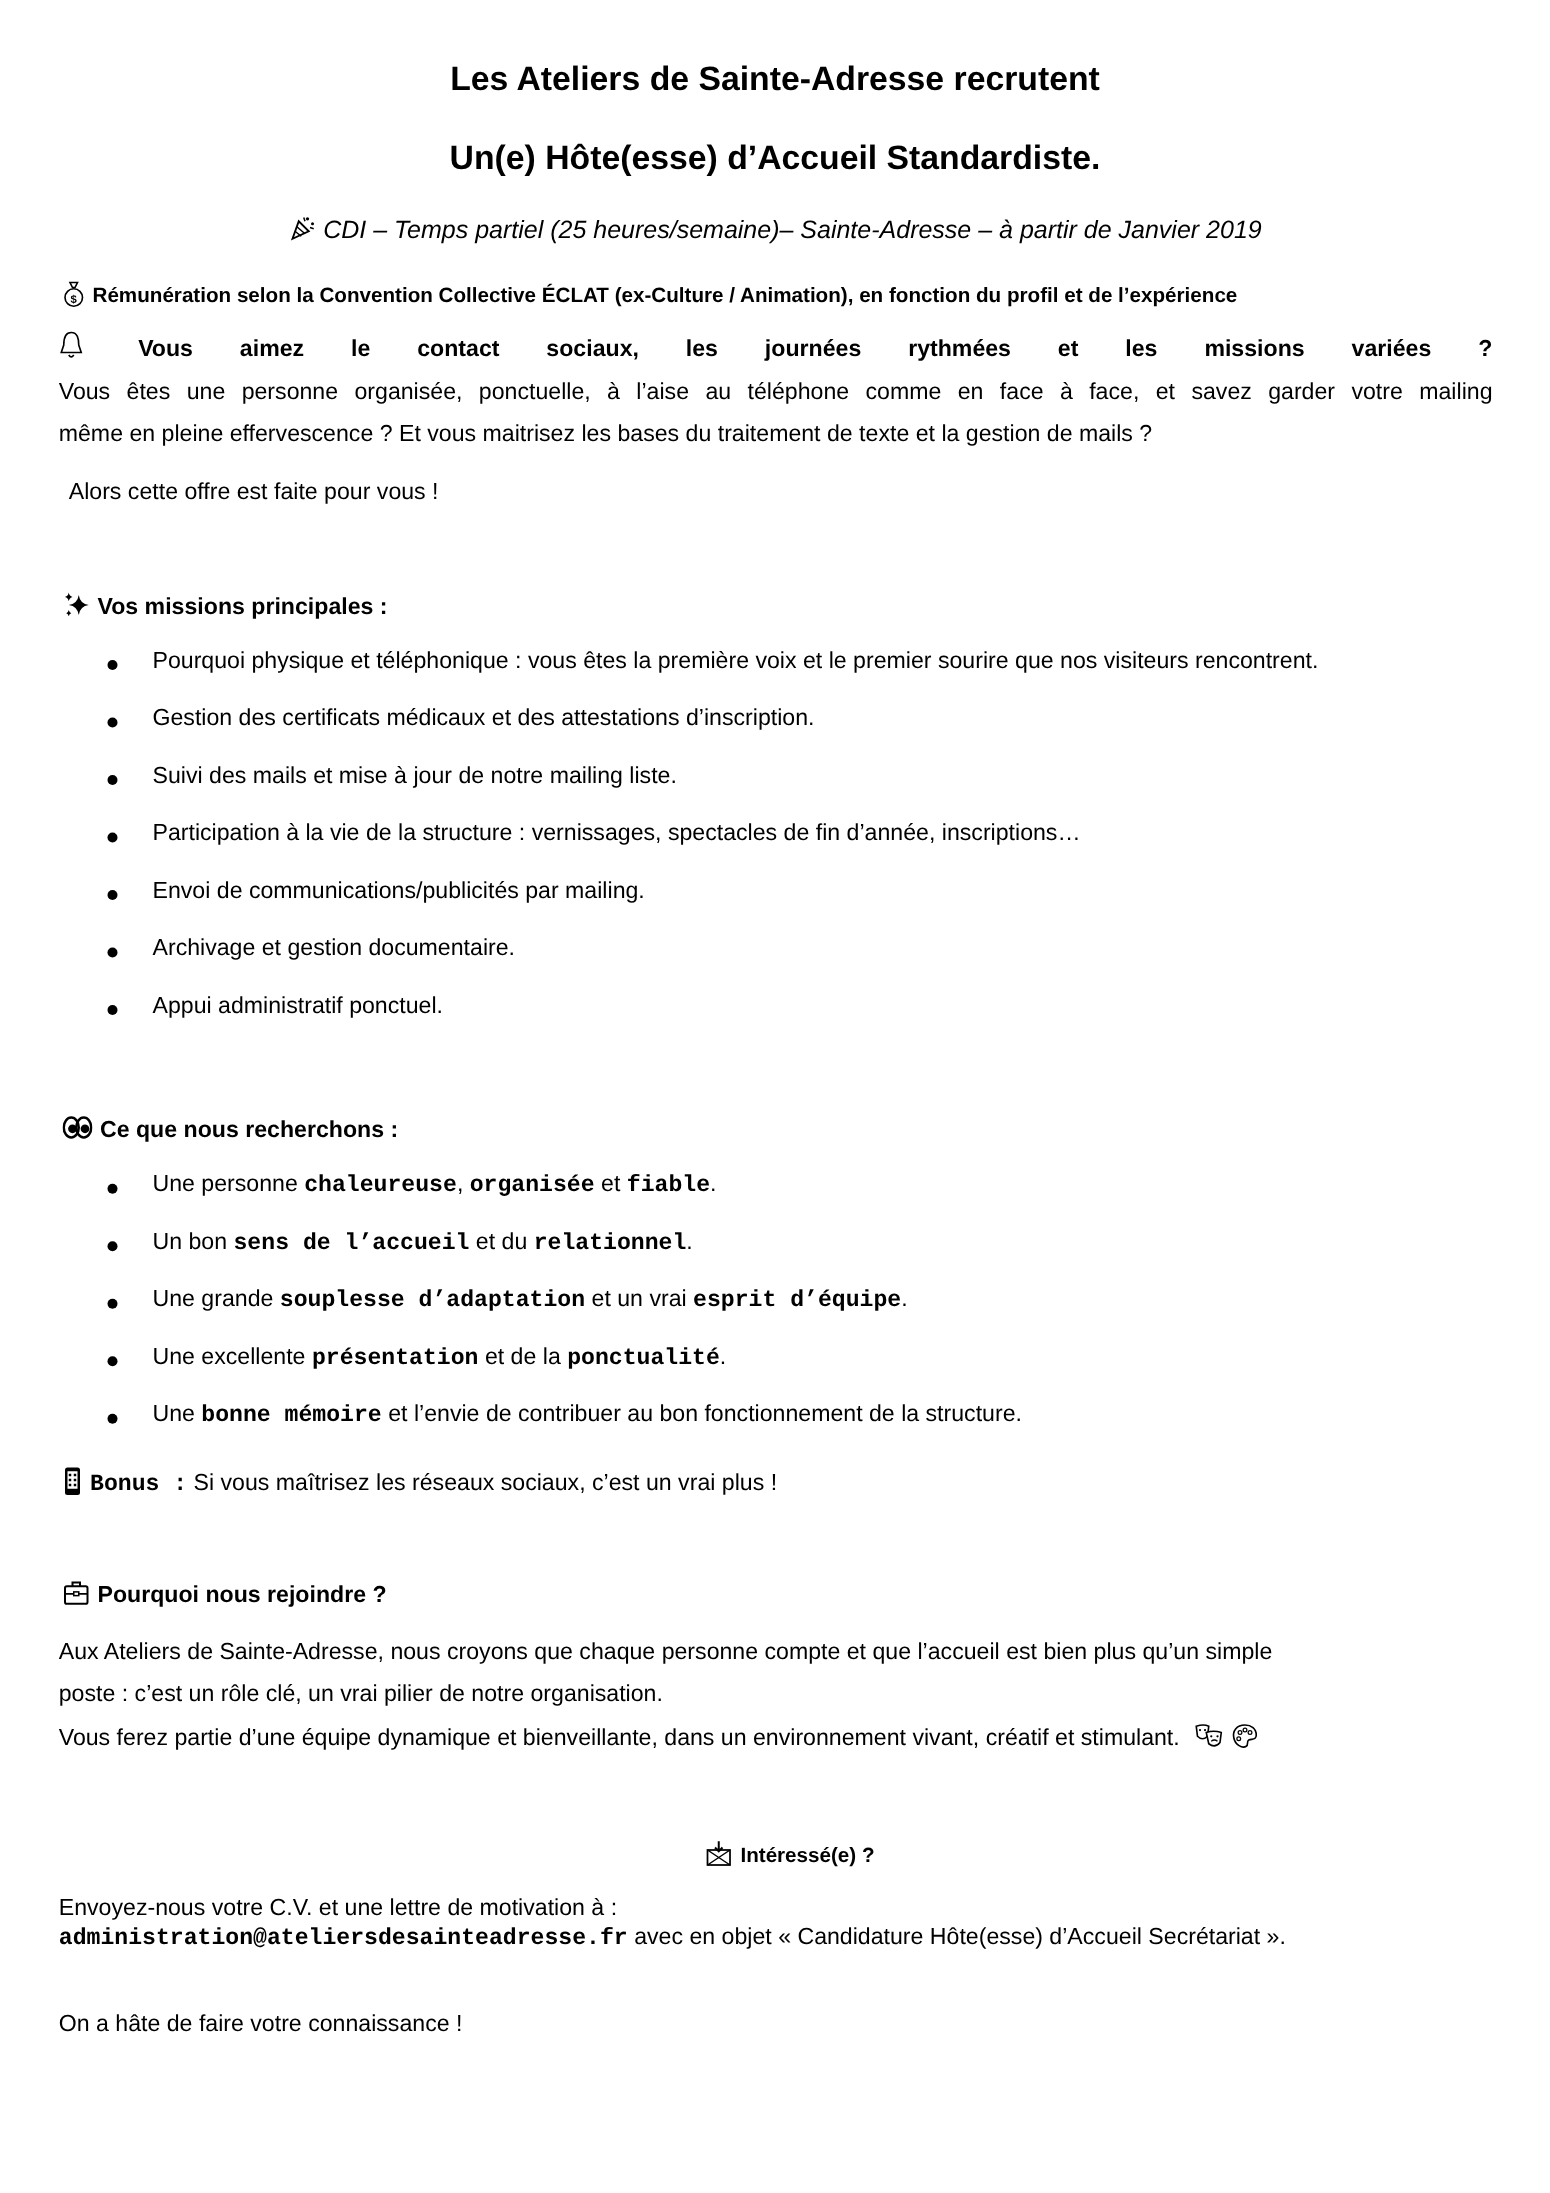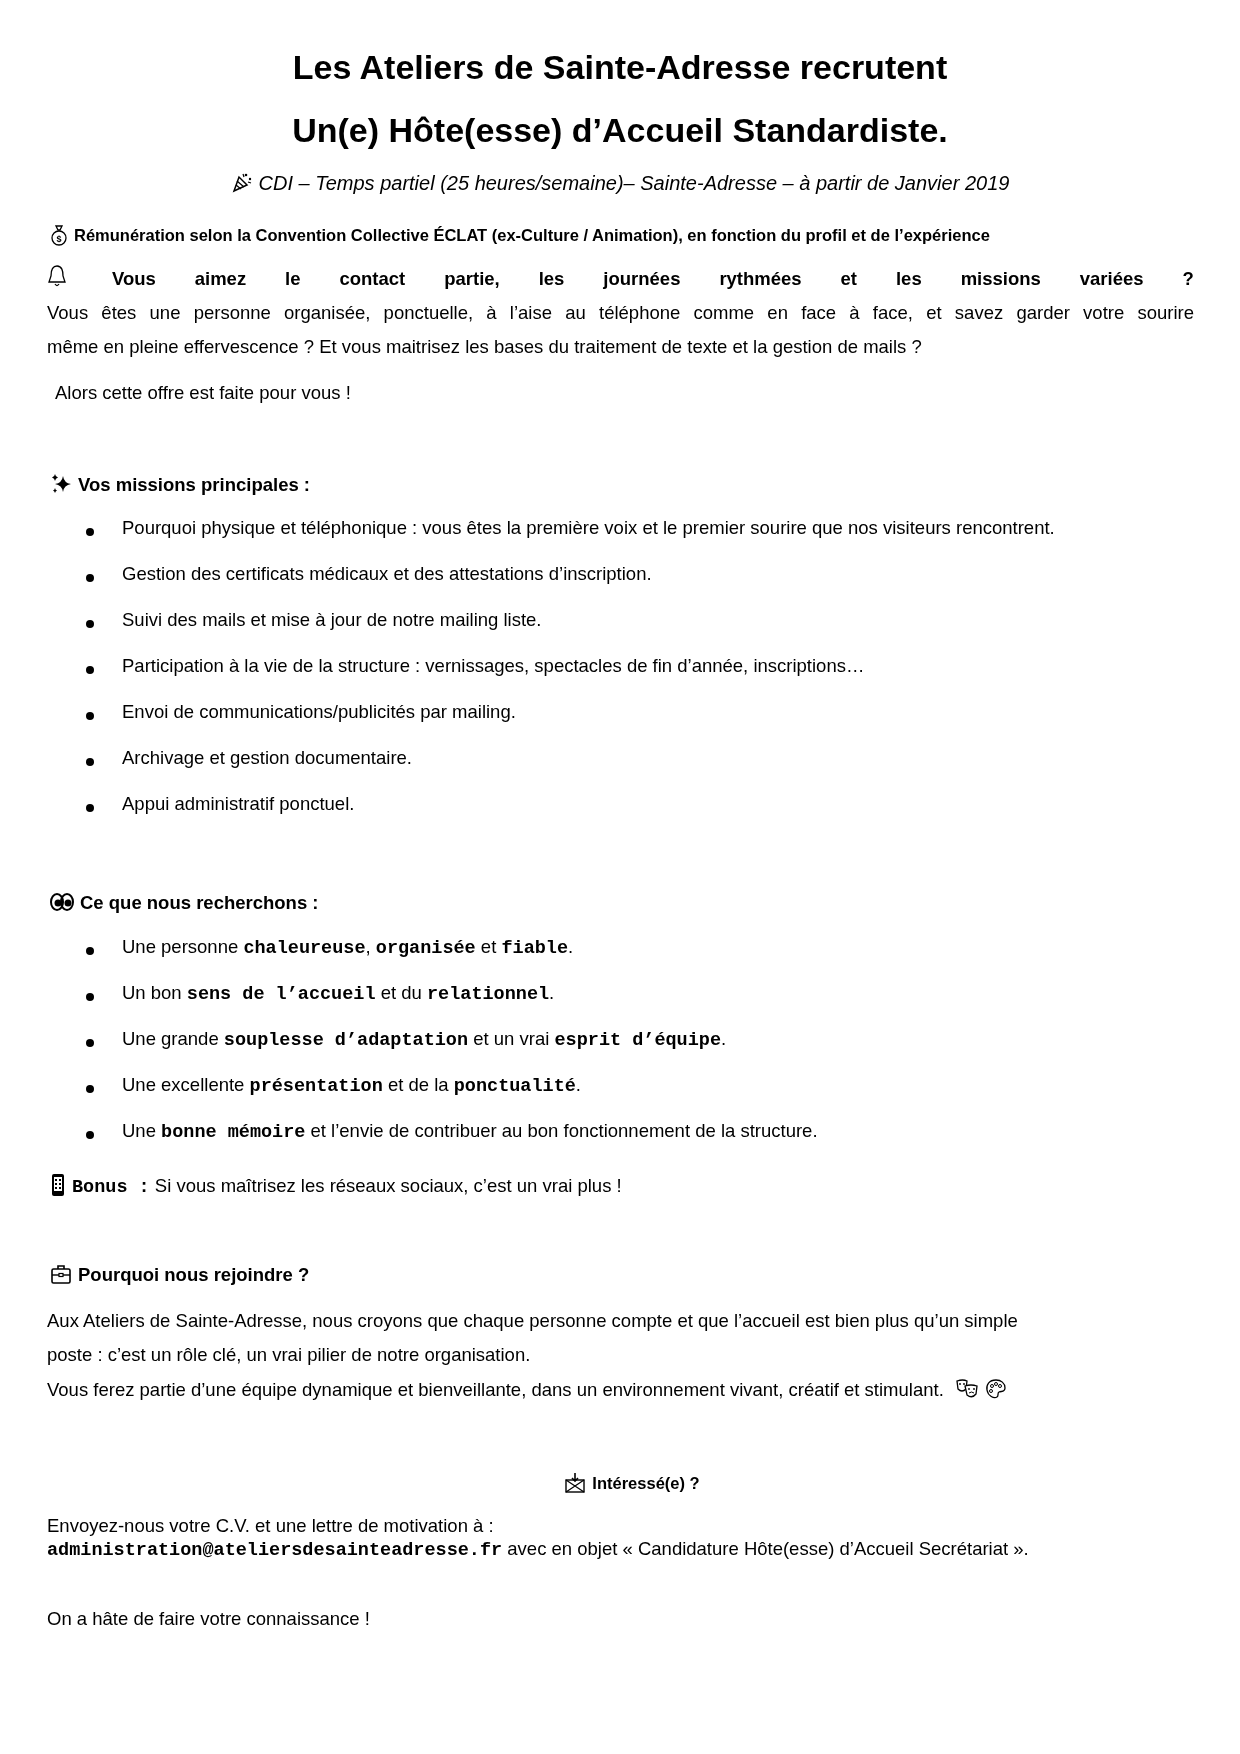--- a/index.html
+++ b/index.html
@@ -1,19 +1,19 @@
 <!DOCTYPE html>
 <html><head>
 <meta charset="utf-8">
 <style>
   html, body { margin: 0; padding: 0; background: #ffffff; }
   body { width: 1240px; height: 1754px; position: relative; overflow: hidden;
          font-family: "Liberation Sans", sans-serif; color: #000; }
   .abs { position: absolute; white-space: nowrap; }
-  .title { left: 0; width: 1240px; text-align: center; font-weight: bold; font-size: 34px; }
+  .title { left: 0; width: 1240px; text-align: center; font-weight: bold; font-size: 27px; }
   .subtitle { left: 0; width: 1240px; text-align: center; font-style: italic; font-size: 20px; }
   .body { font-size: 18.5px; }
   .bold { font-weight: bold; font-family: Liberation Mono, monospace; }
   .heading { font-weight: bold; font-size: 18.5px; }
   .icon { display: inline-block; vertical-align: middle; margin-right: 6px; }
   .bullet { position: absolute; width: 8px; height: 8px; border-radius: 50%; background: #000; }
   .justify-line { display: flex; justify-content: space-between; align-items: center; width: 1147px; }
 </style>
 </head>
 <body>
@@ -48,33 +48,33 @@
     <span class="icon">
       <svg width="20" height="24" viewBox="0 0 20 24">
           <path d="M10 2 C5 2 4 7 4 12 L2 18 L18 18 L16 12 C16 7 15 2 10 2 Z" fill="none" stroke="#000" stroke-width="1.3"></path>
           <path d="M8 20 Q10 23 12 20" fill="none" stroke="#000" stroke-width="1.3"></path>
         </svg>
     </span>
   <span>Vous</span>
       <span>aimez</span>
       <span>le</span>
       <span>contact</span>
-      <span>partie,</span>
+      <span>sociaux,</span>
       <span>les</span>
       <span>journées</span>
       <span>rythmées</span>
       <span>et</span>
       <span>les</span>
       <span>missions</span>
       <span>variées</span>
       <span>?</span>
     </div>
 </div>
 <div class="abs body" style="top:302px; left:47px; width:1147px; display:flex; justify-content:space-between;">
-  <span style="text-align:justify; text-align-last:justify; width:1147px; display:block;">Vous êtes une personne organisée, ponctuelle, à l’aise au téléphone comme en face à face, et savez garder votre sourire</span>
+  <span style="text-align:justify; text-align-last:justify; width:1147px; display:block;">Vous êtes une personne organisée, ponctuelle, à l’aise au téléphone comme en face à face, et savez garder votre mailing</span>
 </div>
 <div class="abs body" style="top:336px; left:47px;">même en pleine effervescence ? Et vous maitrisez les bases du traitement de texte et la gestion de mails ?</div>
 <div class="abs body" style="top:382px; left:55px;">Alors cette offre est faite pour vous !</div>
 
 <div class="abs heading" style="top:473px; left:50px;">
   <span class="icon">
     <svg width="22" height="22" viewBox="0 0 22 22">
         <path d="M13 3 Q14 10 21 11 Q14 12 13 19 Q12 12 5 11 Q12 10 13 3 Z" fill="#000"></path>
         <path d="M5 1 Q5.5 4 8 4.5 Q5.5 5 5 8 Q4.5 5 2 4.5 Q4.5 4 5 1 Z" fill="#000"></path>
         <path d="M5 15 Q5.4 17 7 17.5 Q5.4 18 5 20 Q4.6 18 3 17.5 Q4.6 17 5 15 Z" fill="#000"></path>

